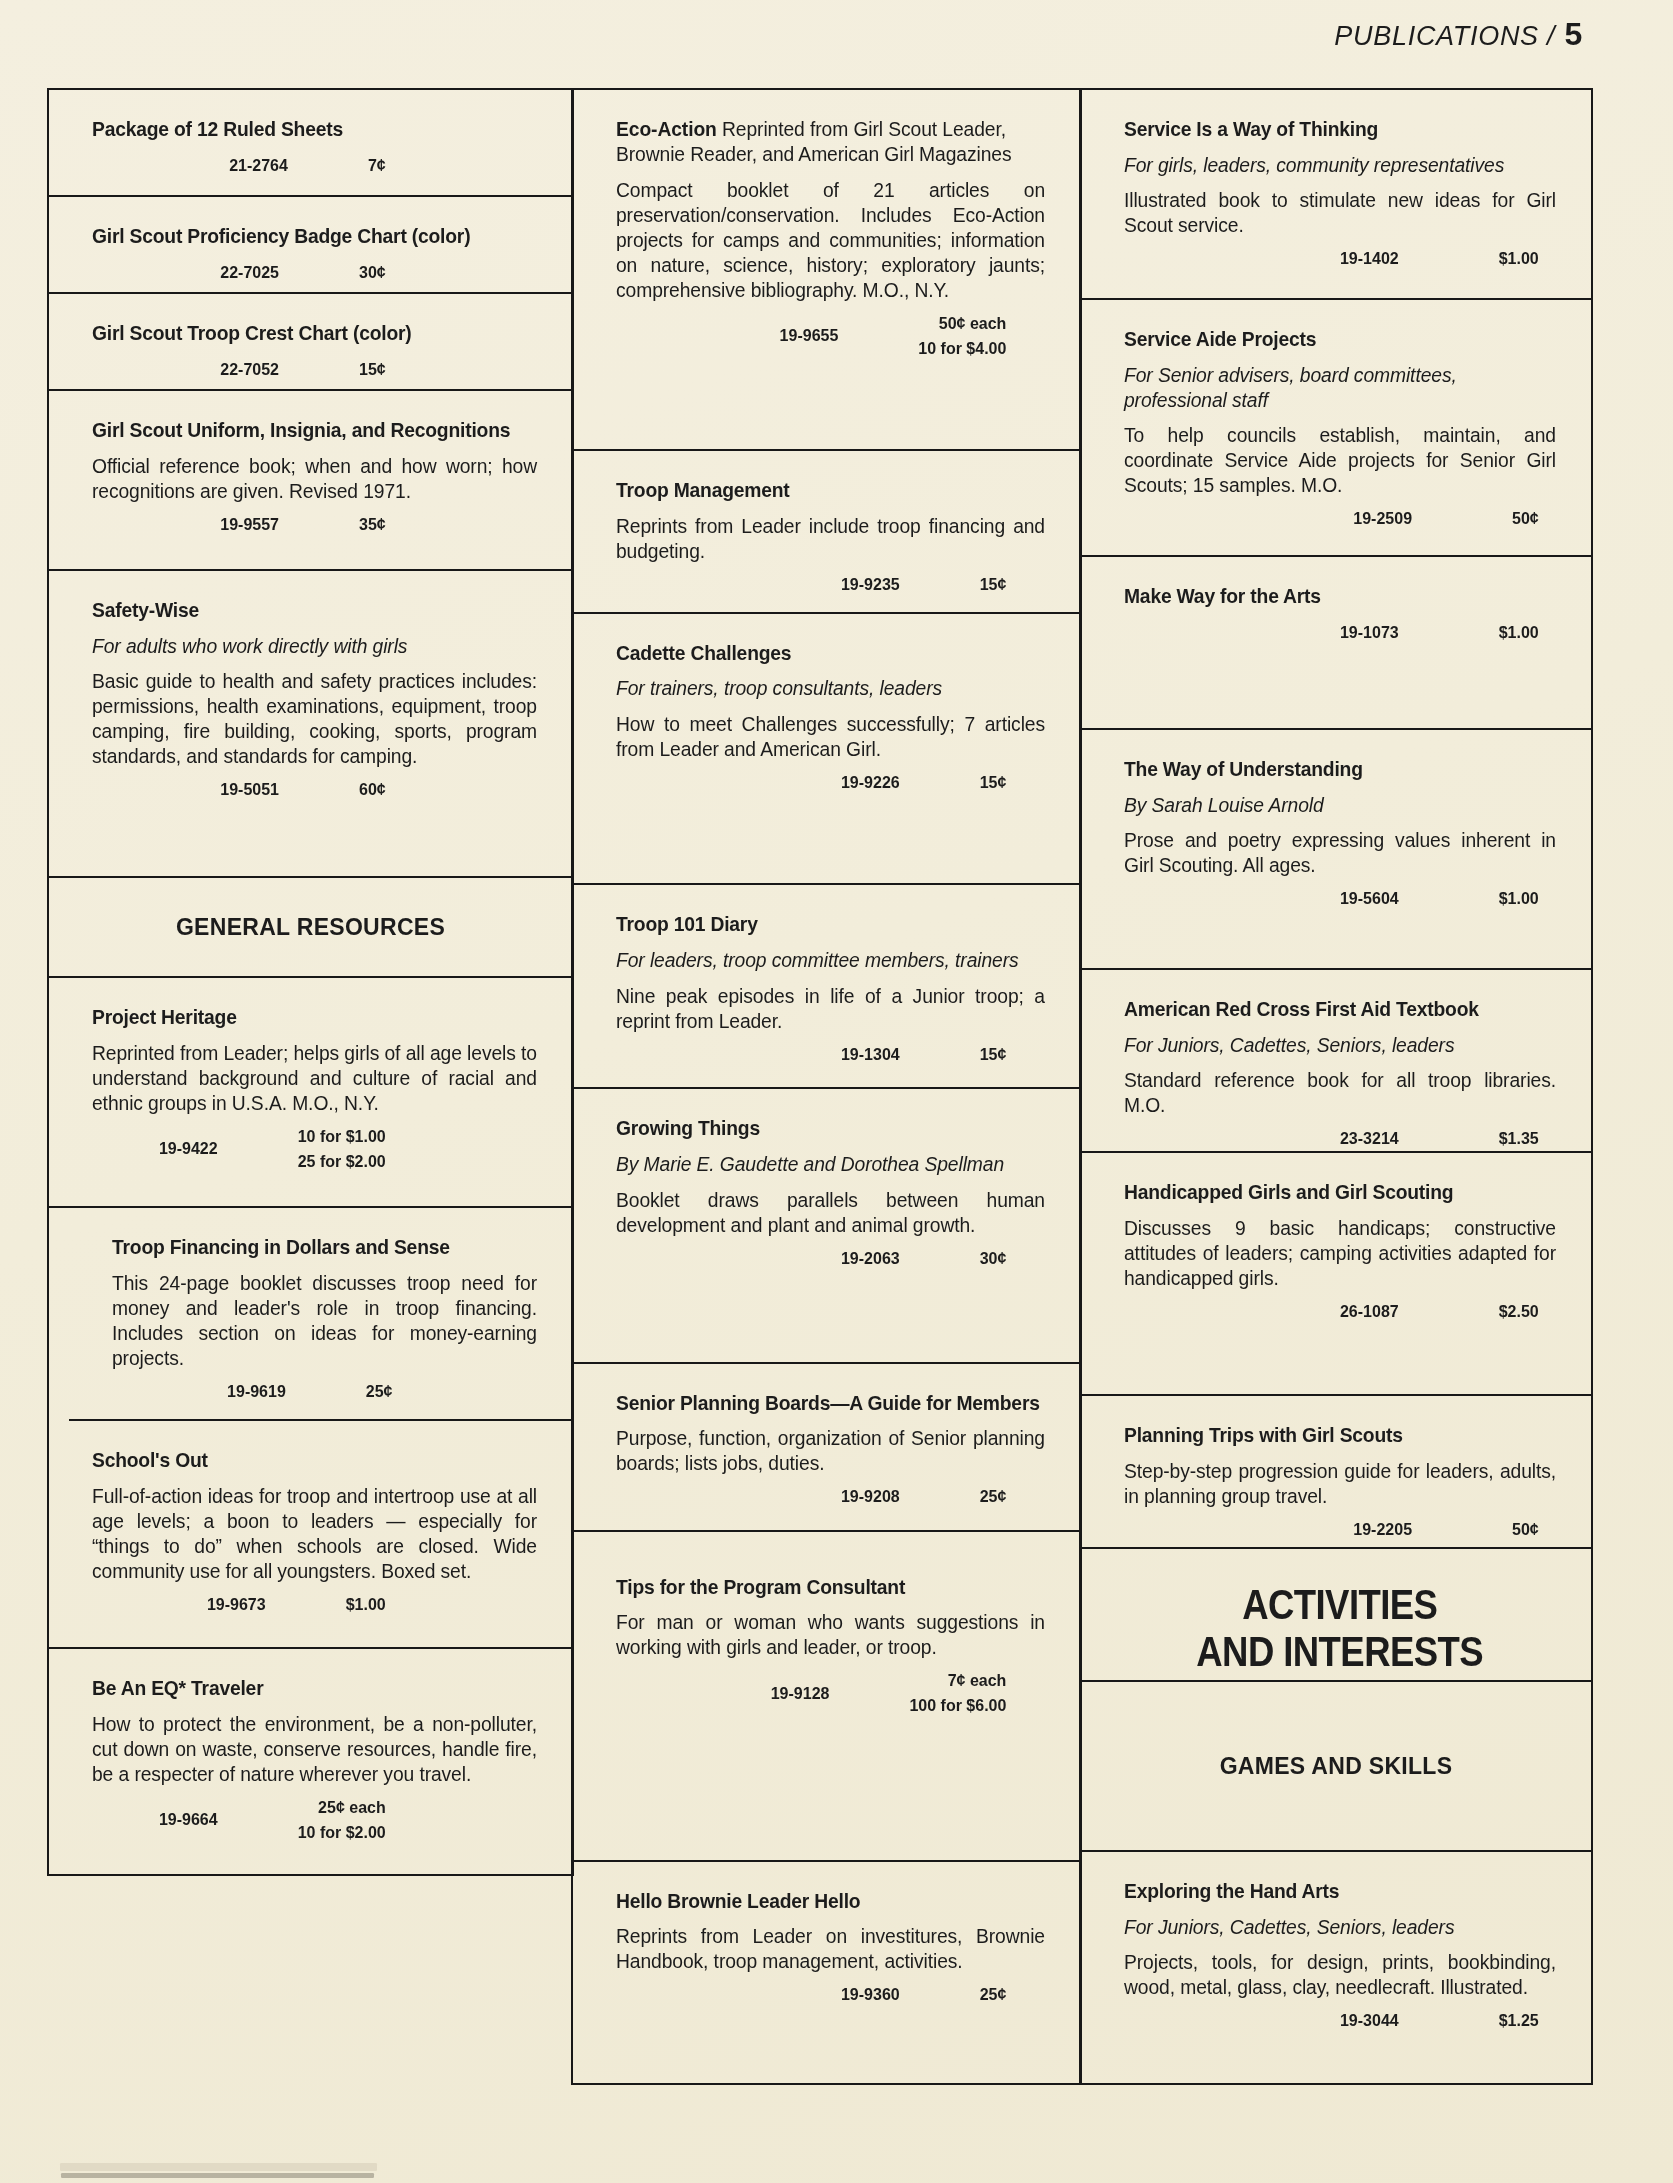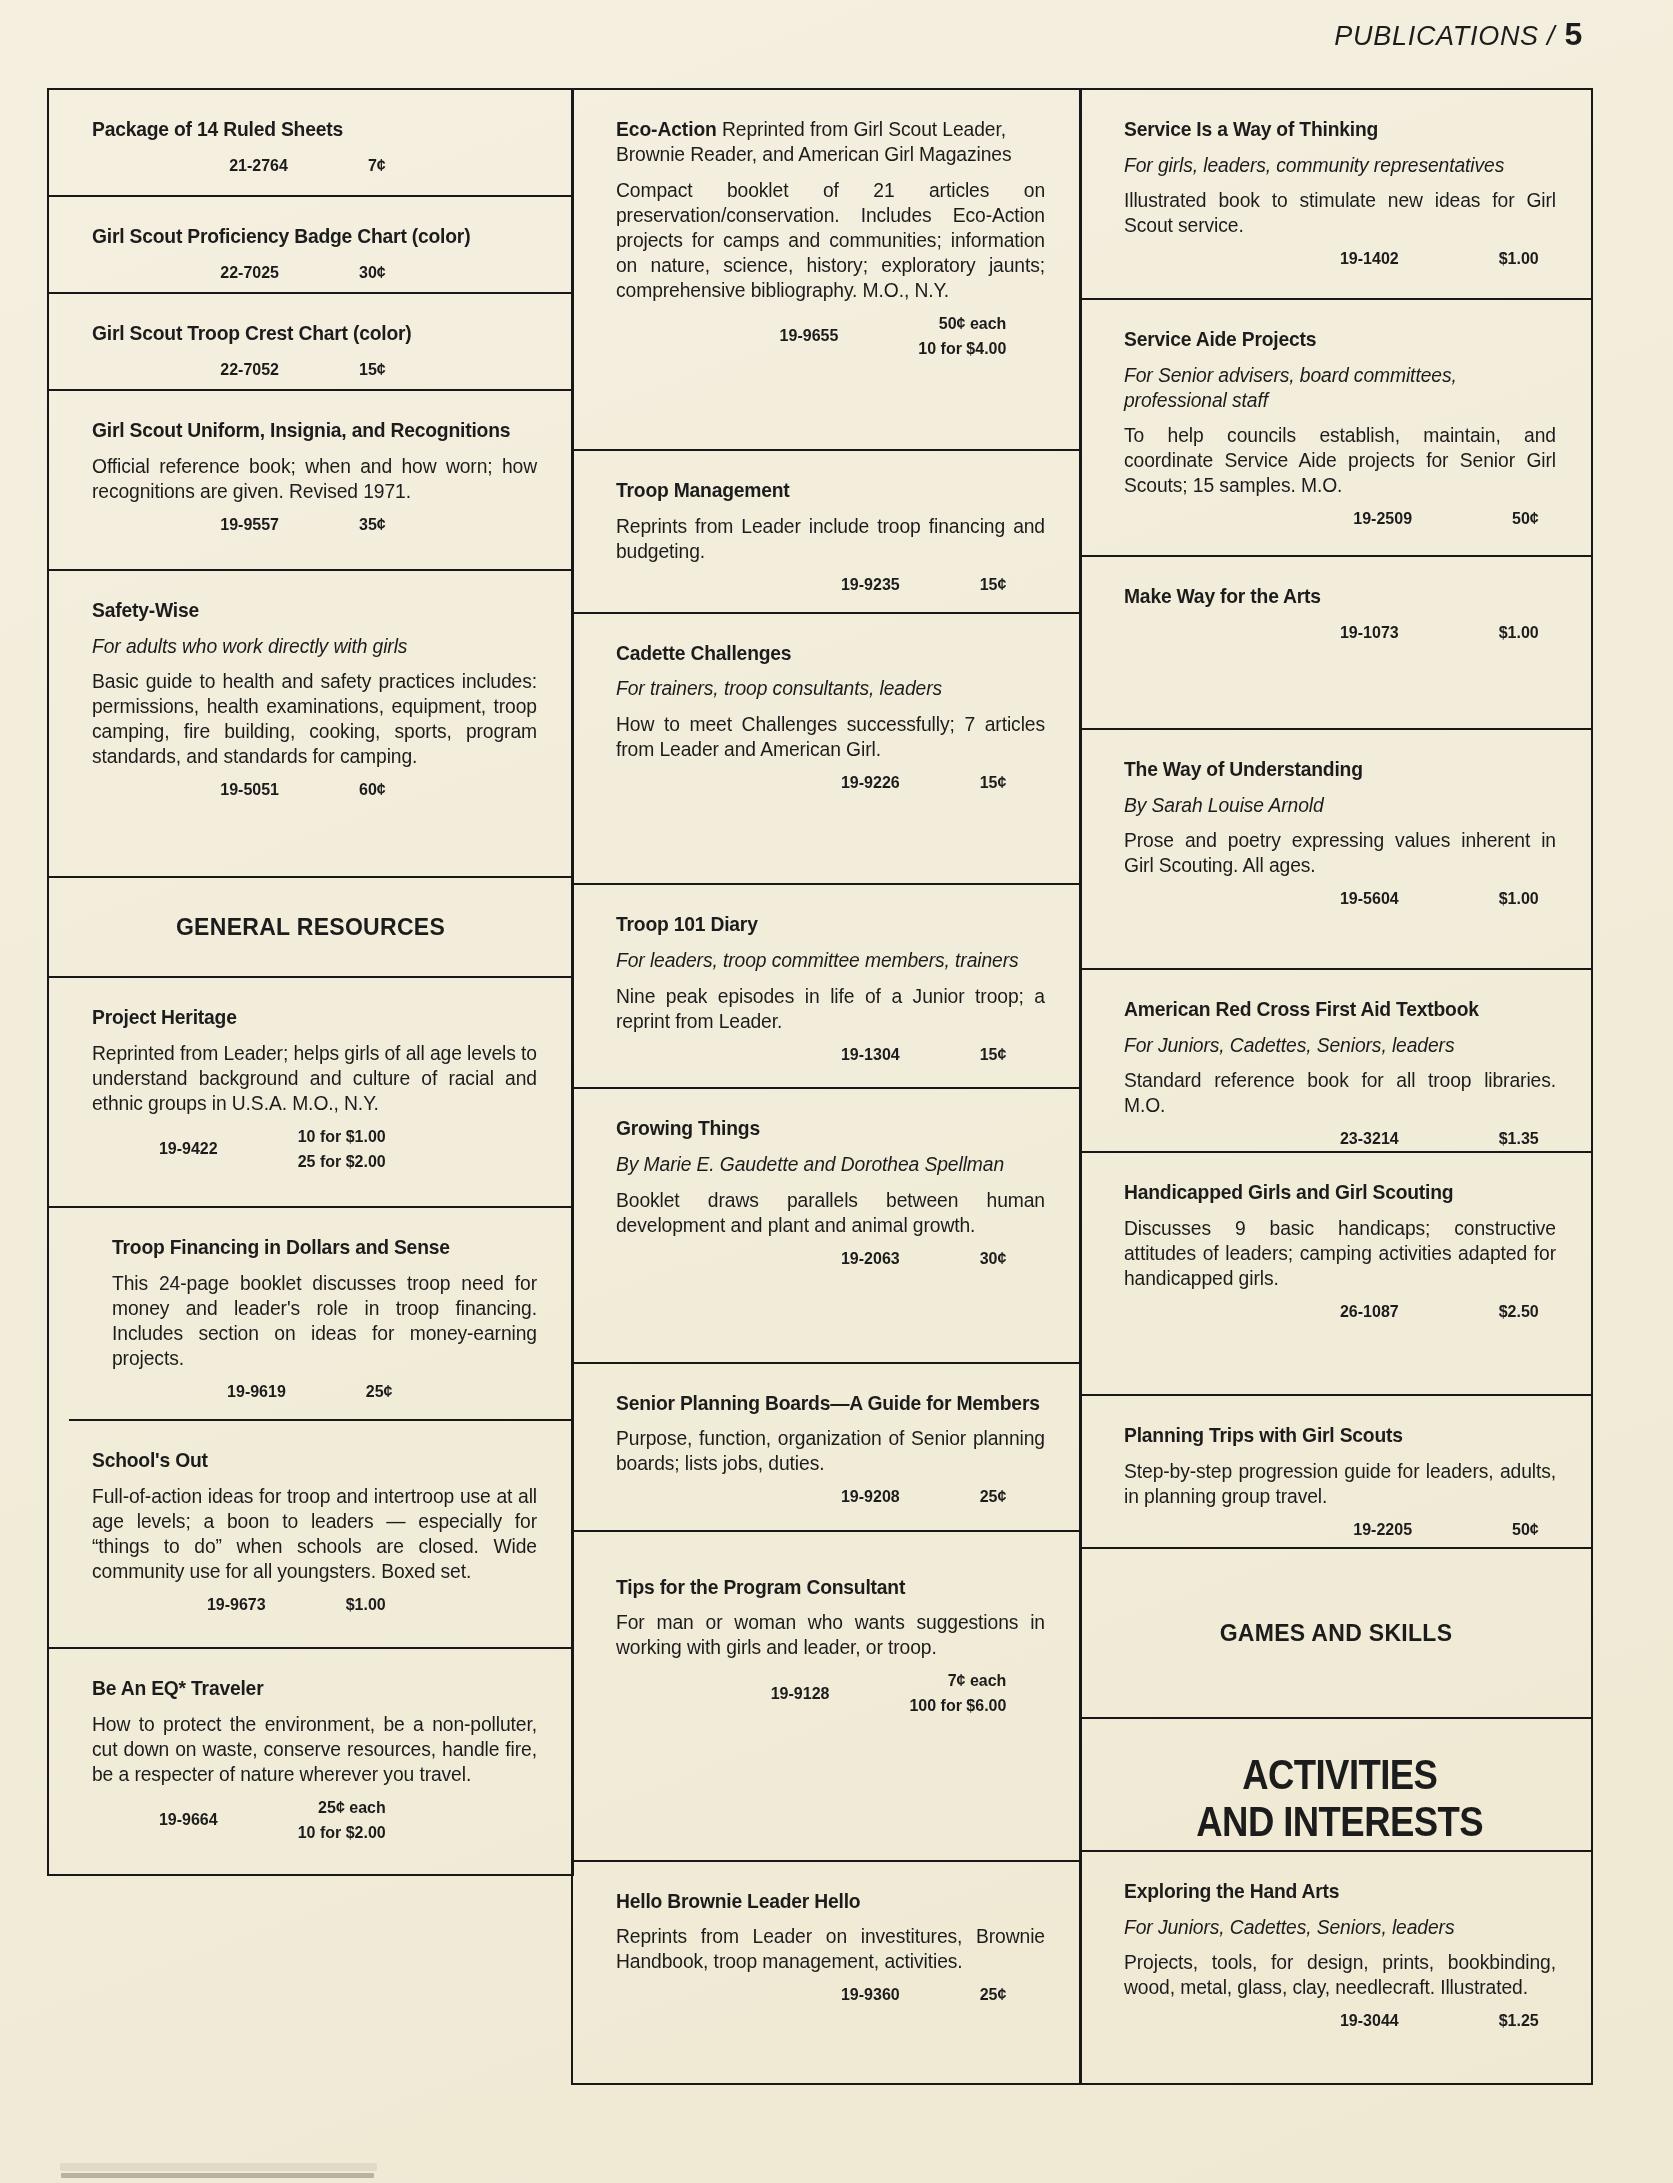--- a/index.html
+++ b/index.html
@@ -81,21 +81,21 @@
 <body>
 
 <div class="page" style="color: rgb(28, 28, 28);">
   <div class="hdr">
     <span>PUBLICATIONS /</span>
     <span class="num">5</span>
   </div>
   <div id="grid">
       <div class="col c0" style="left: 47px; top: 88px; width: 527px; height: 1788px;">
         <div class="cell" style="height: 107px;">
-          <div class="title"><span>Package of 14 Ruled Sheets</span></div>
+          <div class="title"><span>Package of 12 Ruled Sheets</span></div>
           <div class="pricing">
             <span class="num">21-2764</span>
             <div class="prices">
               <div>7¢</div>
             </div>
           </div>
         </div>
         <div class="cell" style="height: 97px;">
           <div class="title"><span>Girl Scout Proficiency Badge Chart (color)</span></div>
           <div class="pricing">
@@ -335,26 +335,26 @@
         <div class="cell" style="height: 153px;">
           <div class="title"><span>Planning Trips with Girl Scouts</span></div>
           <div class="desc">Step-by-step progression guide for leaders, adults, in planning group travel.</div>
           <div class="pricing">
             <span class="num">19-2205</span>
             <div class="prices">
               <div>50¢</div>
             </div>
           </div>
         </div>
-        <div class="cell section" style="height: 170px;">
-          <span class="stext">GAMES AND SKILLS</span>
-        </div>
         <div class="cell section-big" style="height: 133px;">
           <div class="line">ACTIVITIES</div>
           <div class="line">AND INTERESTS</div>
+        </div>
+        <div class="cell section" style="height: 170px;">
+          <span class="stext">GAMES AND SKILLS</span>
         </div>
         <div class="cell" style="height: 228px;">
           <div class="title"><span>Exploring the Hand Arts</span></div>
           <div class="audience">For Juniors, Cadettes, Seniors, leaders</div>
           <div class="desc">Projects, tools, for design, prints, bookbinding, wood, metal, glass, clay, needlecraft. Illustrated.</div>
           <div class="pricing">
             <span class="num">19-3044</span>
             <div class="prices">
               <div>$1.25</div>
             </div>

